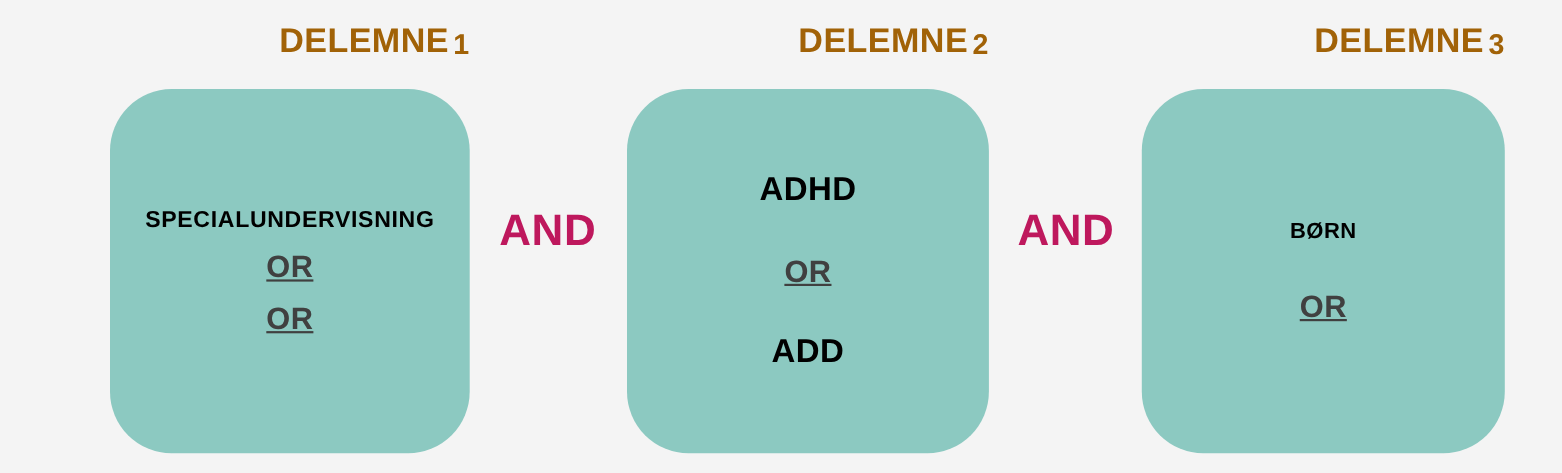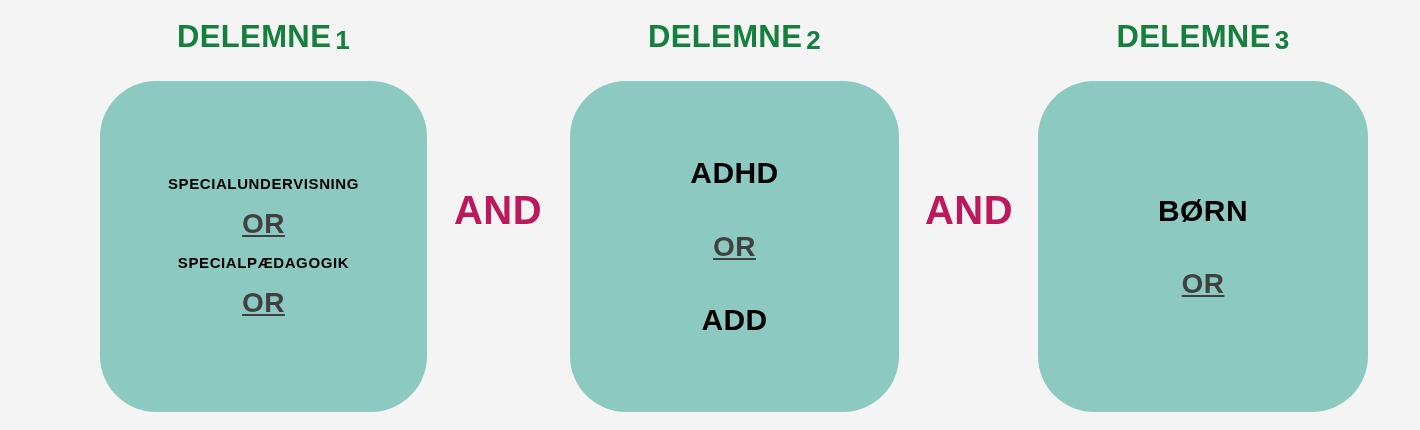--- a/index.html
+++ b/index.html
@@ -25,25 +25,25 @@
   .group {
     position: absolute;
     top: 0;
   }
 
   .group-header {
     position: absolute;
     top: 18px;
     left: 0;
     width: 100%;
-    text-align: center;
+    text-align: right;
     font-size: 31px;
     font-weight: bold;
     letter-spacing: 0.4px;
-    color: #15803d;
+    color: #a16207;
     line-height: 38px;
     white-space: nowrap;
   }
 
   .group-header .numeral {
     font-size: 26px;
     font-weight: bold;
     position: relative;
     top: 2px;
     margin-left: 4px;
@@ -75,36 +75,36 @@
     color: #404040;
     text-align: center;
     white-space: nowrap;
     line-height: 1.05;
     text-decoration: underline;
   }
 
   
   #group-1 { left: 100px; width: 327px; }
   #group-1 .concept-box { width: 327px; height: 331px; padding: 0 10px; }
-  #group-1 .term { font-size: 15px; letter-spacing: 0.6px; }
+  #group-1 .term { font-size: 21px; letter-spacing: 0.6px; }
   #group-1 .operator-or { font-size: 28px; letter-spacing: 0.4px; }
   #group-1 .stack > * { margin: 0; }
   #group-1 .stack > *:not(:first-child) { margin-top: 17px; }
 
   
   #group-2 { left: 570px; width: 329px; }
   #group-2 .concept-box { width: 329px; height: 331px; }
   #group-2 .term { font-size: 30px; letter-spacing: 0.4px; }
   #group-2 .operator-or { font-size: 28px; letter-spacing: 0.4px; }
   #group-2 .stack > *:not(:first-child) { margin-top: 43px; }
 
   
   #group-3 { left: 1038px; width: 330px; }
   #group-3 .concept-box { width: 330px; height: 331px; }
-  #group-3 .term { font-size: 30px; letter-spacing: 0.4px; }
+  #group-3 .term { font-size: 20px; letter-spacing: 0.4px; }
   #group-3 .operator-or { font-size: 28px; letter-spacing: 0.4px; }
   #group-3 .stack > *:not(:first-child) { margin-top: 43px; }
 
   .stack {
     display: flex;
     flex-direction: column;
     align-items: center;
     justify-content: center;
   }
 
@@ -130,21 +130,20 @@
 <div id="diagram">
 
   <div class="group" id="group-1">
     <div class="group-header">
       <span>DELEMNE</span><span class="numeral">1</span>
     </div>
     <div class="concept-box">
       <div class="stack">
         <div class="term">SPECIALUNDERVISNING</div>
         <div class="operator-or">OR</div>
-        <div class="term">SPECIALPÆDAGOGIK</div>
         <div class="operator-or">OR</div>
       </div>
     </div>
   </div>
 
   <div class="connector" id="connector-1">AND</div>
 
   <div class="group" id="group-2">
     <div class="group-header">
       <span>DELEMNE</span><span class="numeral">2</span>

